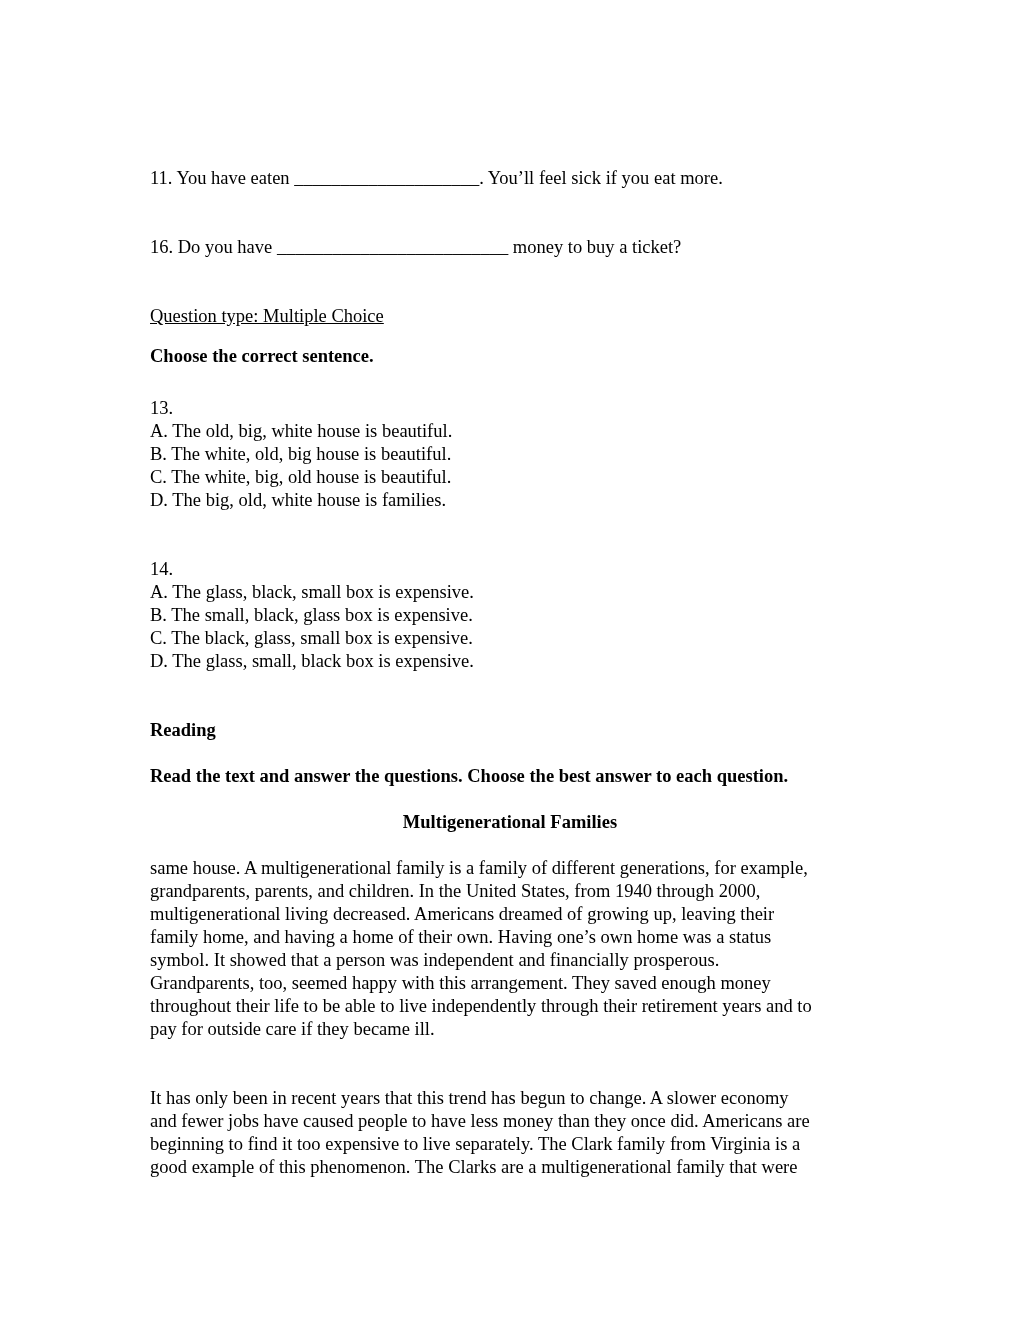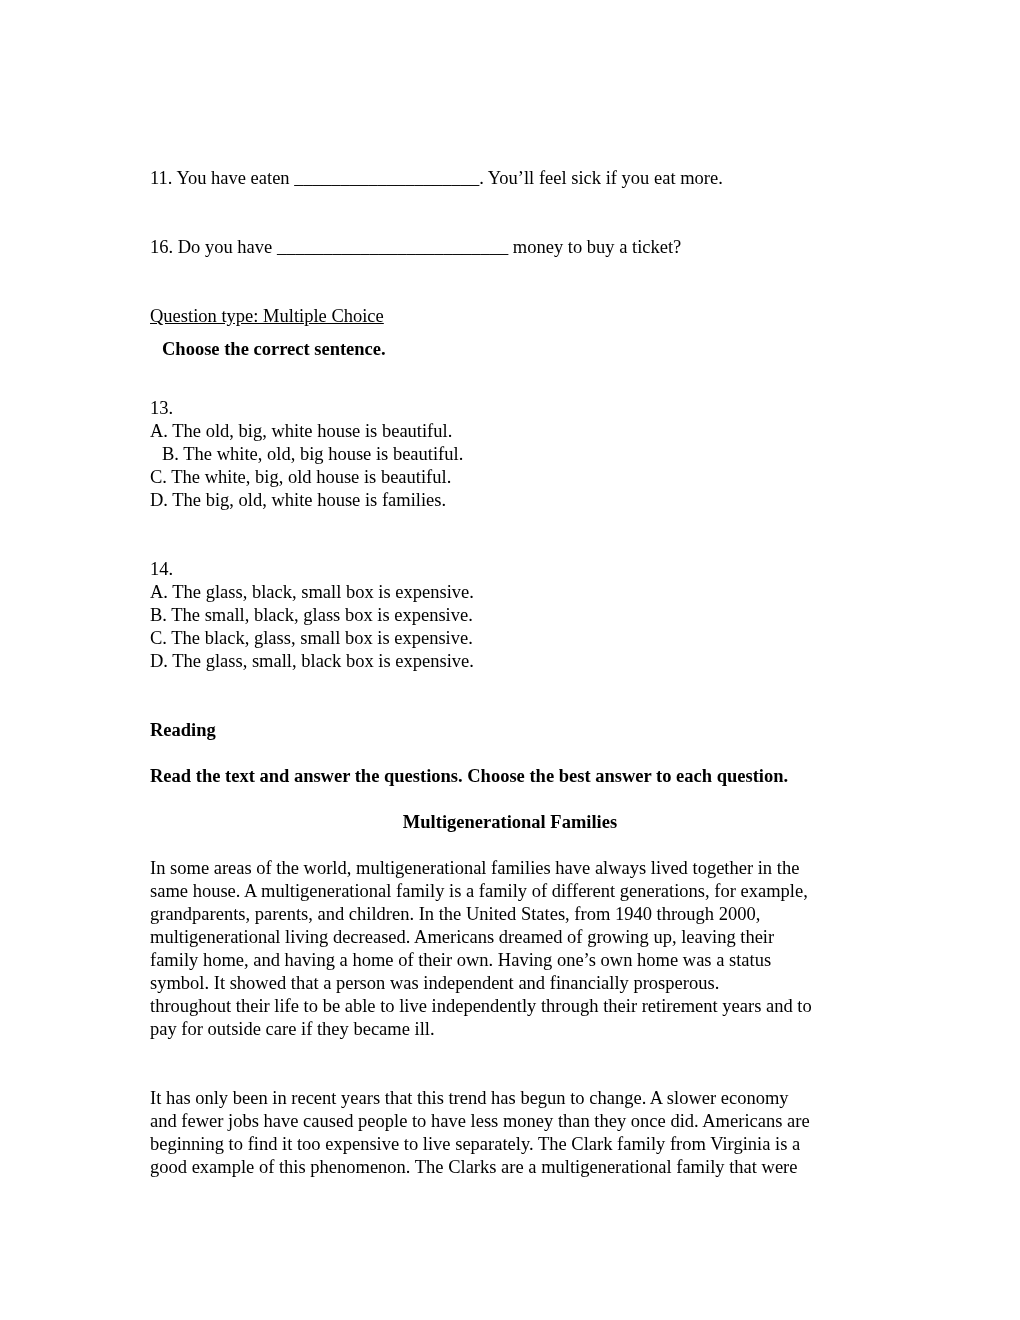--- a/index.html
+++ b/index.html
@@ -59,45 +59,45 @@
 
   <div class="line" style="top:236px;">
     <span>16.</span>
     <span>Do you have</span>
     <span>_________________________</span>
     <span>money to buy a ticket?</span>
   </div>
 
   <div class="line underline" style="top:305px;">Question type: Multiple Choice</div>
 
-  <div class="line bold" style="top:338px;margin-left:12px;">Choose the correct sentence.</div>
+  <div class="line bold" style="top:345px;">Choose the correct sentence.</div>
 
   <div class="line" style="top:397px;">13.</div>
   <div class="line" style="top:420px;">A. The old, big, white house is beautiful.</div>
-  <div class="line" style="top:443px;margin-left:12px;">B. The white, old, big house is beautiful.</div>
+  <div class="line" style="top:443px;">B. The white, old, big house is beautiful.</div>
   <div class="line" style="top:466px;">C. The white, big, old house is beautiful.</div>
   <div class="line" style="top:489px;">D. The big, old, white house is families.</div>
 
   <div class="line" style="top:558px;text-align:center;">14.</div>
   <div class="line" style="top:581px;">A. The glass, black, small box is expensive.</div>
   <div class="line" style="top:604px;">B. The small, black, glass box is expensive.</div>
   <div class="line" style="top:627px;">C. The black, glass, small box is expensive.</div>
   <div class="line" style="top:650px;">D. The glass, small, black box is expensive.</div>
 
   <div class="line bold" style="top:719px;">Reading</div>
   <div class="line bold" style="top:765px;">Read the text and answer the questions. Choose the best answer to each question.</div>
   <div class="center" style="top:811px;">Multigenerational Families</div>
 
   <div class="para" style="top:857px;">
-    <span>In some areas of the world, multigenerational families have always lived together in the</span>
     <span>same house. A multigenerational family is a family of different generations, for example,</span>
     <span>grandparents, parents, and children. In the United States, from 1940 through 2000,</span>
     <span>multigenerational living decreased. Americans dreamed of growing up, leaving their</span>
     <span>family home, and having a home of their own. Having one’s own home was a status</span>
     <span>symbol. It showed that a person was independent and financially prosperous.</span>
+    <span>Grandparents, too, seemed happy with this arrangement. They saved enough money</span>
     <span>throughout their life to be able to live independently through their retirement years and to</span>
     <span>pay for outside care if they became ill.</span>
   </div>
 
   <div class="para" style="top:1087px;">
     <span>It has only been in recent years that this trend has begun to change. A slower economy</span>
     <span>and fewer jobs have caused people to have less money than they once did. Americans are</span>
     <span>beginning to find it too expensive to live separately. The Clark family from Virginia is a</span>
     <span>good example of this phenomenon. The Clarks are a multigenerational family that were</span>
   </div>

